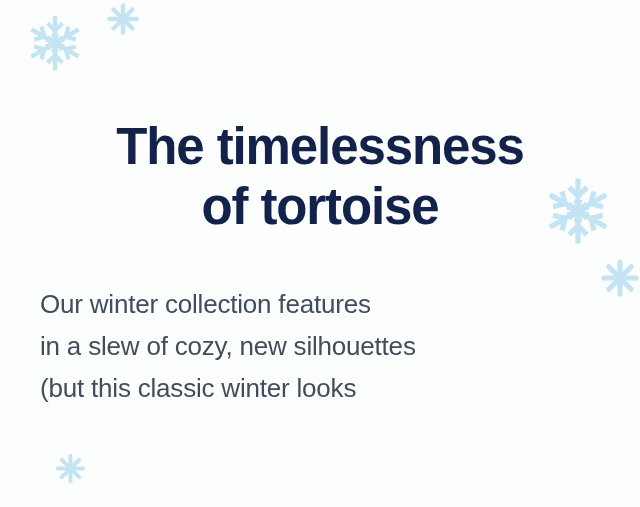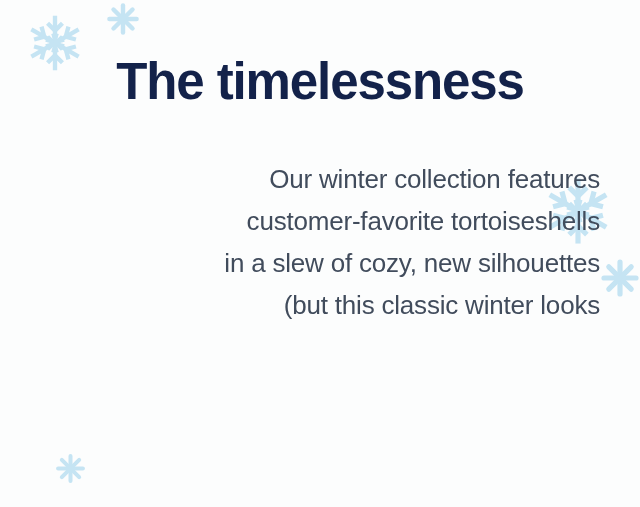--- a/index.html
+++ b/index.html
@@ -42,42 +42,42 @@
   #content {
     position: absolute;
     left: 0;
     top: 0;
     width: 640px;
     height: 507px;
     display: flex;
     flex-direction: column;
     align-items: center;
     box-sizing: border-box;
-    padding-top: 52px;
+    padding-top: 117px;
   }
 
   #headline {
     margin: 0;
     width: 520px;
     text-align: center;
     color: #13224a;
     font-family: "Liberation Sans", sans-serif;
     font-size: 51px;
     line-height: 60px;
     font-weight: 700;
     letter-spacing: -1.1px;
   }
 
   #headline .hl-line { display: block; white-space: nowrap; }
 
   #subcopy {
     margin: 0;
     margin-top: 46px;
     width: 560px;
-    text-align: right;
+    text-align: left;
     color: #414c5c;
     font-family: "Liberation Sans", sans-serif;
     font-size: 26px;
     line-height: 42px;
     font-weight: 400;
     letter-spacing: -0.2px;
   }
 
   #subcopy .body-line { display: block; white-space: nowrap; }
 </style>
@@ -172,23 +172,23 @@
         <line x1="22" y1="22" x2="78" y2="78"></line>
         <line x1="78" y1="22" x2="22" y2="78"></line>
       </g>
     </svg>
   </span>
 
   <div id="content">
 
     <h1 id="headline">
       <span class="hl-line">The timelessness</span>
+      <span class="hl-line">of tortoise</span>
     </h1>
 
     <p id="subcopy">
       <span class="body-line">Our winter collection features</span>
-      <span class="body-line">customer-favorite tortoiseshells</span>
       <span class="body-line">in a slew of cozy, new silhouettes</span>
       <span class="body-line">(but this classic winter looks</span>
     </p>
 
   </div>
 </div>
 
 </body></html>

